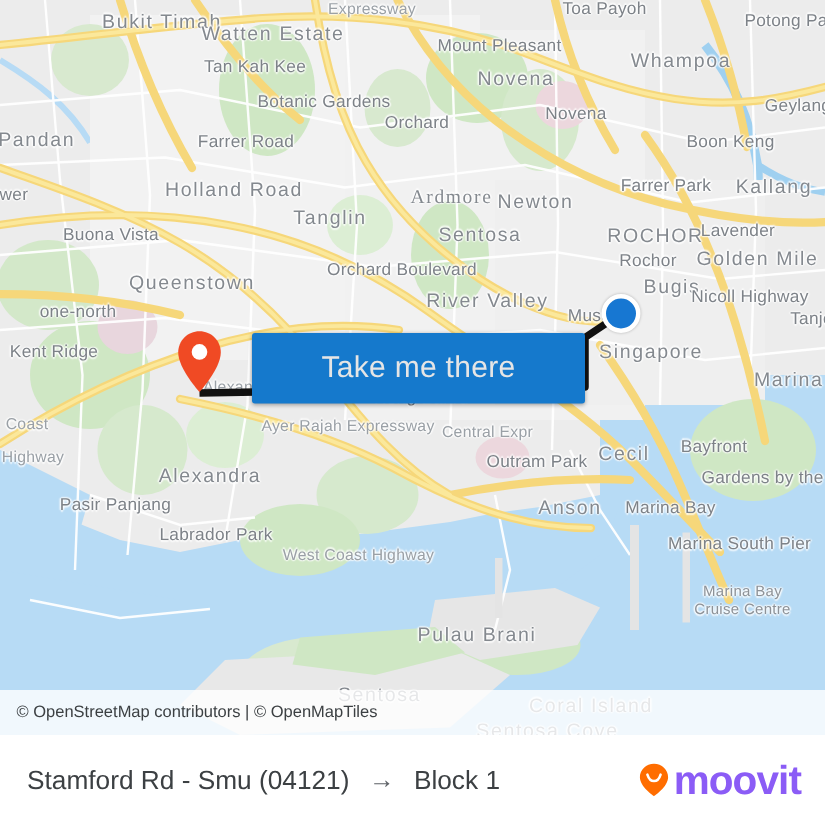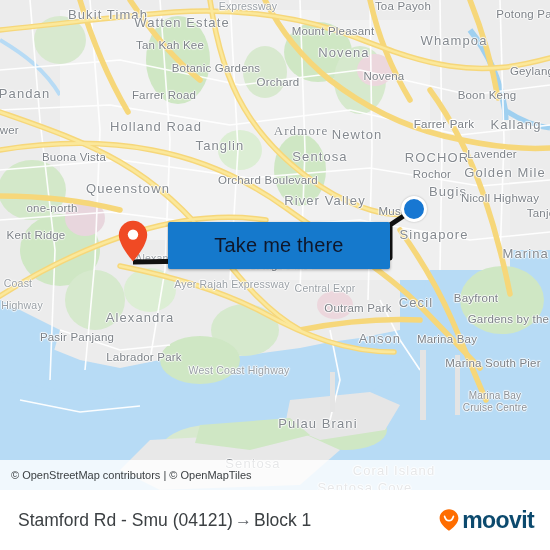--- a/index.html
+++ b/index.html
@@ -83,21 +83,21 @@
   
   #cta {
     position: absolute;
     left: 168px;
     top: 222px;
     width: 222px;
     height: 47px;
     background: #1579cc;
     border: none;
     border-radius: 2px;
-    color: #0f172a;
+    color: #e5e5e5;
     font-family: "Liberation Sans", sans-serif;
     font-size: 20px;
     letter-spacing: .2px;
     cursor: pointer;
     box-shadow: 0 1px 3px rgba(0,0,0,.35);
     display: flex;
     align-items: center;
     justify-content: center;
   }
 
@@ -126,36 +126,36 @@
     height: 60px;
     background: #ffffff;
     display: flex;
     align-items: center;
     box-sizing: border-box;
     padding: 0 16px 0 18px;
   }
   #route-summary {
     display: flex;
     align-items: center;
-    gap: 2px;
+    gap: 13px;
     font-size: 17.5px;
     color: #3c4043;
     white-space: nowrap;
   }
   #route-summary .arrow { font-size: 17px; color: #5f6368; }
   #brand {
     margin-left: auto;
     display: flex;
     align-items: center;
     gap: 2px;
   }
   #brand .wordmark {
-    font-size: 23px;
+    font-size: 27px;
     font-weight: bold;
-    color: #0c4a6e;
+    color: #8b5cf6;
     letter-spacing: -0.6px;
   }
 </style>
 </head>
 <body>
 
 <div id="app">
 
   <div id="map">
     <svg class="basemap" viewBox="0 0 550 490" preserveAspectRatio="none">

